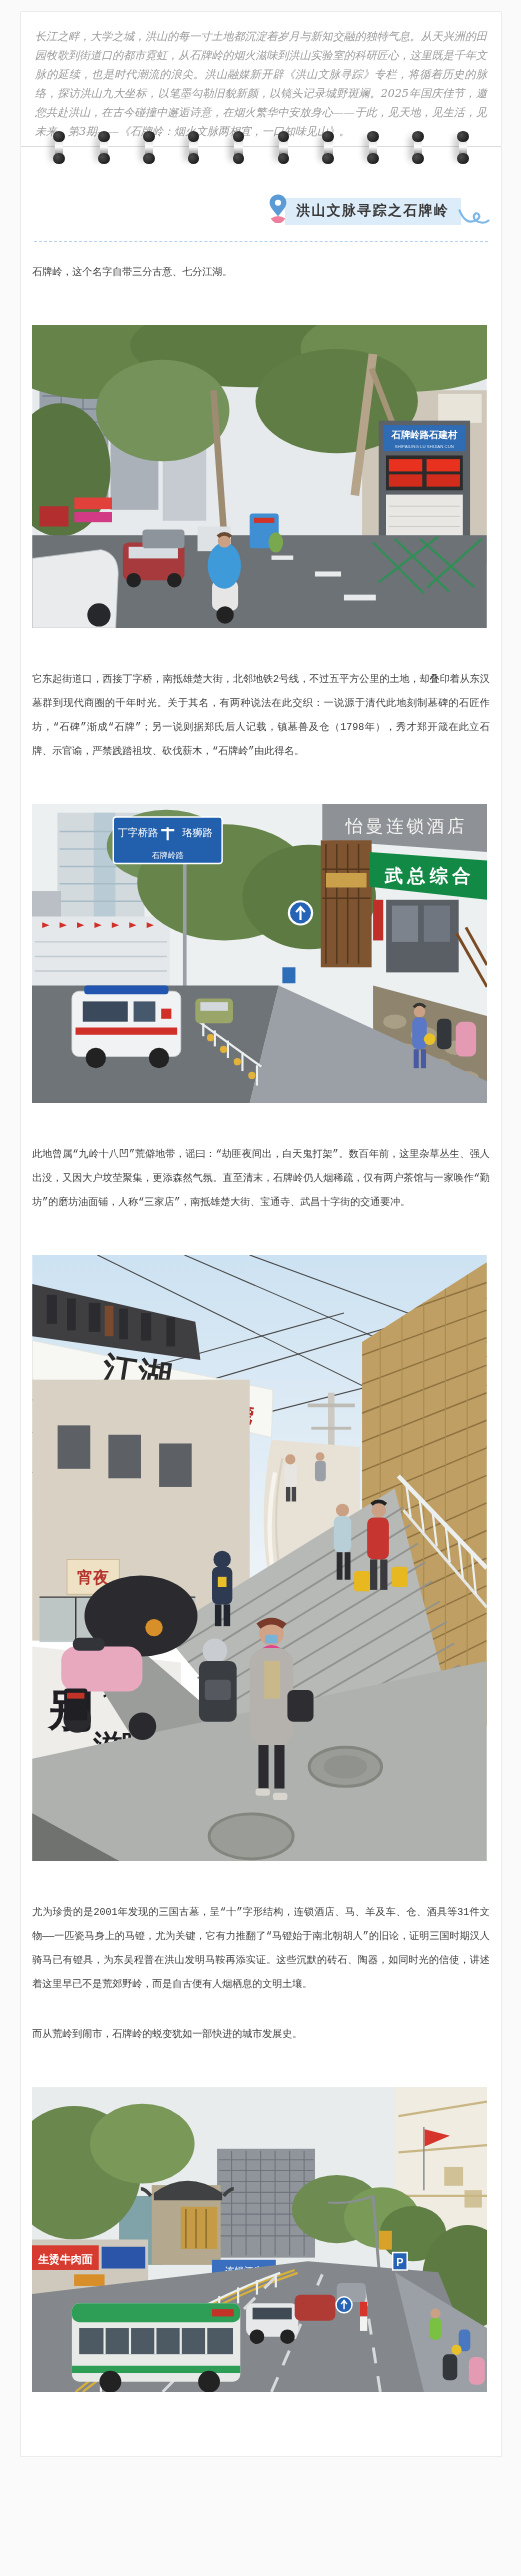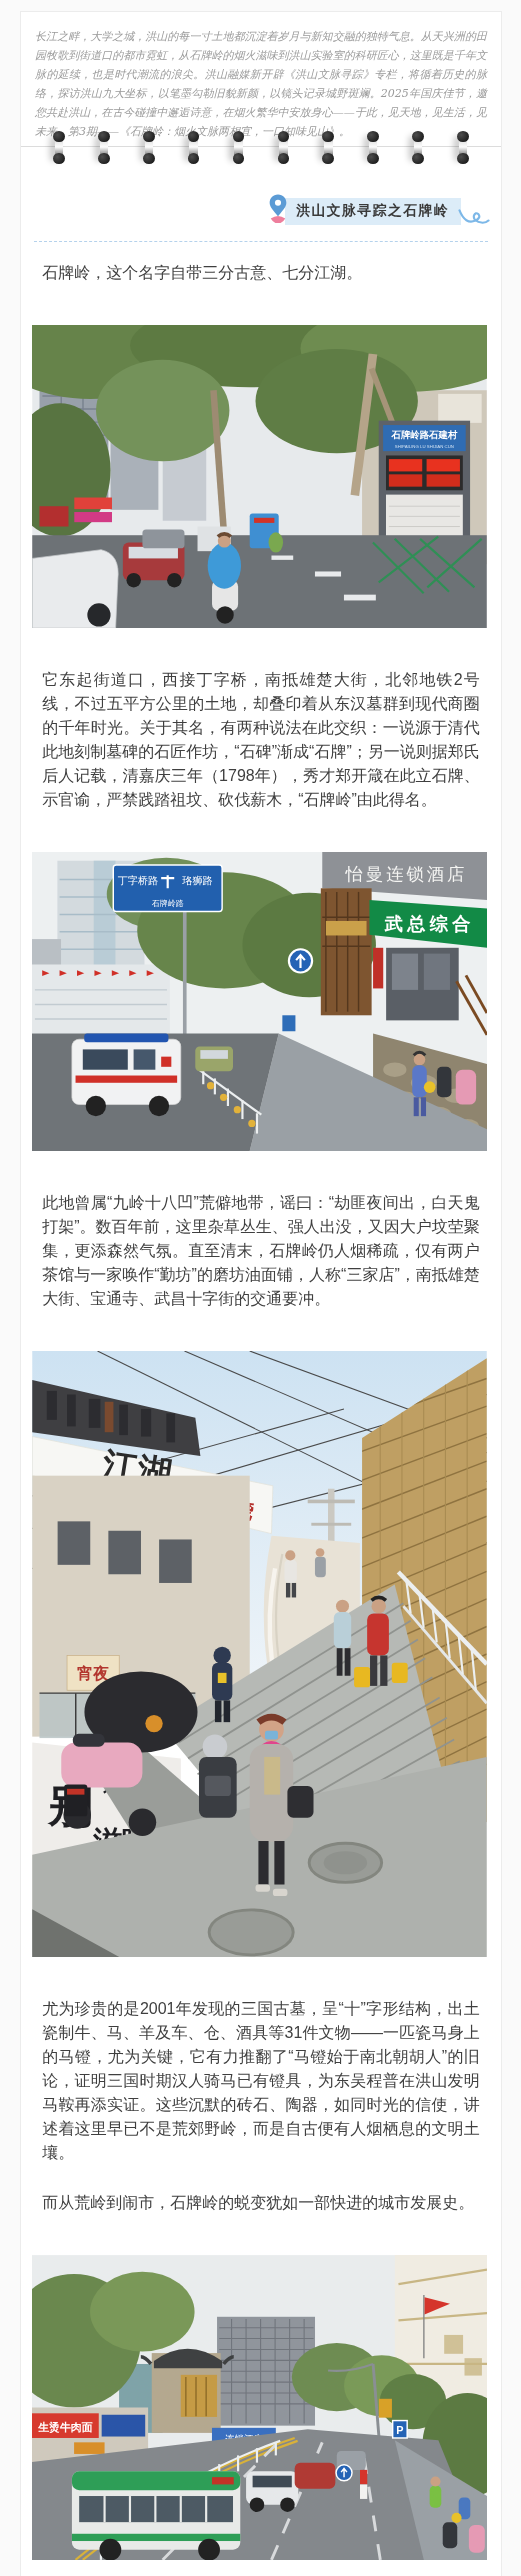--- a/index.html
+++ b/index.html
@@ -22,21 +22,21 @@
     background:radial-gradient(circle at 35% 35%,#4d4d4d,#0e0e0e);}
   .ring .cap-top{top:0;} .ring .cap-bottom{bottom:0;}
   
   .content{padding:38px 11.6px 24px;}
   .heading-row{display:flex;justify-content:flex-end;align-items:flex-end;margin-bottom:16px;}
   .pin-wrap{margin-right:-4.4px;position:relative;z-index:2;align-self:center;margin-top:7.3px;}
   .heading-text{background:#dcecf8;color:#3a3a3a;font-weight:bold;font-size:13.8px;
     letter-spacing:1.5px;padding:5.8px 11.6px 7.3px;line-height:1;}
   .swash-wrap{margin-left:-2.9px;align-self:flex-end;margin-bottom:-5.8px;}
   .divider-dashed{border:none;border-top:1.5px dashed #b5d2ec;margin:0 1.5px 2.9px;}
-  p.body{font-size:16px;color:#3f3f3f;line-height:24px;margin:26px 10px;text-align:justify;}
+  p.body{font-size:10px;color:#3f3f3f;line-height:24px;margin:26px 0;text-align:justify;font-family:Liberation Mono, monospace;}
   figure.photo{margin:40px 0;padding:0;}
   figure.photo svg{display:block;}
   svg text{font-family:"Liberation Sans","DejaVu Sans",sans-serif;}
 </style>
 </head>
 <body>
 
 <div class="page">
   <div class="card">
 
@@ -211,21 +211,21 @@
           <rect x="306" y="266" width="28" height="7" fill="#d23327"></rect>
           <rect x="248" y="352" width="36" height="42" rx="9" fill="#e6e6e6"></rect>
           <circle cx="266" cy="400" r="12" fill="#222"></circle>
           <ellipse cx="265" cy="332" rx="23" ry="32" fill="#3e9ad8"></ellipse>
           <circle cx="265" cy="298" r="9" fill="#caa184"></circle>
           <path d="M256 292 Q265 284 274 292" stroke="#6b4a32" stroke-width="5" fill="none"></path>
           <ellipse cx="336" cy="300" rx="10" ry="14" fill="#7aa84f"></ellipse>
         </svg>
       </figure>
 
-      <p class="body">它东起街道口，西接丁字桥，南抵雄楚大街，北邻地铁2号线，不过五平方公里的土地，却叠印着从东汉墓群到现代商圈的千年时光。关于其名，有两种说法在此交织：一说源于清代此地刻制墓碑的石匠作坊，“石碑”渐成“石牌”；另一说则据郑氏后人记载，清嘉庆三年（1798年），秀才郑开箴在此立石牌、示官谕，严禁践踏祖坟、砍伐薪木，“石牌岭”由此得名。</p>
+      <p class="body">它东起街道口，西接丁字桥，南抵雄楚大街，北邻地铁2号线，不过五平方公里的土地，却叠印着从东汉墓群到现代商圈的千年时光。关于其名，有两种说法在此交织：一说源于清代此地刻制墓碑的石匠作坊，“石碑”渐成“石牌”；另一说则据郑氏后人记载，镇墓兽及仓（1798年），秀才郑开箴在此立石牌、示官谕，严禁践踏祖坟、砍伐薪木，“石牌岭”由此得名。</p>
 
       <figure class="photo">
         <svg width="455" height="299" viewBox="0 0 627 412">
           <rect width="627" height="412" fill="#edf0f1"></rect>
           <rect x="35" y="12" width="120" height="150" fill="#d3dade"></rect>
           <rect x="85" y="12" width="30" height="150" fill="#b9ccd6"></rect>
           <g stroke="#a8bcc8" stroke-width="2">
             <line x1="38" y1="38" x2="152" y2="38"></line>
               <line x1="38" y1="62" x2="152" y2="62"></line>
             <line x1="38" y1="86" x2="152" y2="86"></line>
@@ -501,21 +501,21 @@
           <circle cx="62" cy="640" r="19" fill="#2a2a2e"></circle>
             <circle cx="152" cy="650" r="19" fill="#2a2a2e"></circle>
           <rect x="44" y="598" width="32" height="44" rx="4" fill="#202024"></rect>
           <rect x="48" y="604" width="24" height="8" fill="#c23327"></rect>
           <circle cx="252" cy="546" r="17" fill="#c9ccd0"></circle>
           <rect x="230" y="560" width="52" height="84" rx="10" fill="#3a3d42"></rect>
           <rect x="238" y="586" width="36" height="28" rx="5" fill="#55585e"></rect>
         </svg>
       </figure>
 
-      <p class="body">尤为珍贵的是2001年发现的三国古墓，呈“十”字形结构，出土瓷制牛、马、羊及车、仓、酒具等31件文物——一匹瓷马身上的马镫，尤为关键，它有力推翻了“马镫始于南北朝胡人”的旧论，证明三国时期汉人骑马已有镫具，为东吴程普在洪山发明马鞍再添实证。这些沉默的砖石、陶器，如同时光的信使，讲述着这里早已不是荒郊野岭，而是自古便有人烟栖息的文明土壤。</p>
+      <p class="body">尤为珍贵的是2001年发现的三国古墓，呈“十”字形结构，连锁酒店、马、羊及车、仓、酒具等31件文物——一匹瓷马身上的马镫，尤为关键，它有力推翻了“马镫始于南北朝胡人”的旧论，证明三国时期汉人骑马已有镫具，为东吴程普在洪山发明马鞍再添实证。这些沉默的砖石、陶器，如同时光的信使，讲述着这里早已不是荒郊野岭，而是自古便有人烟栖息的文明土壤。</p>
       <p class="body">而从荒岭到闹市，石牌岭的蜕变犹如一部快进的城市发展史。</p>
 
       <figure class="photo">
         <svg width="455" height="305" viewBox="0 0 627 420">
           <rect width="627" height="420" fill="#e9eced"></rect>
           <polygon points="500,0 627,0 627,330 500,200" fill="#f0ece2"></polygon>
           <g stroke="#c8b684" stroke-width="3">
             <line x1="505" y1="40" x2="627" y2="20"></line>
               <line x1="505" y1="90" x2="627" y2="80"></line>
             <line x1="505" y1="150" x2="627" y2="150"></line>

